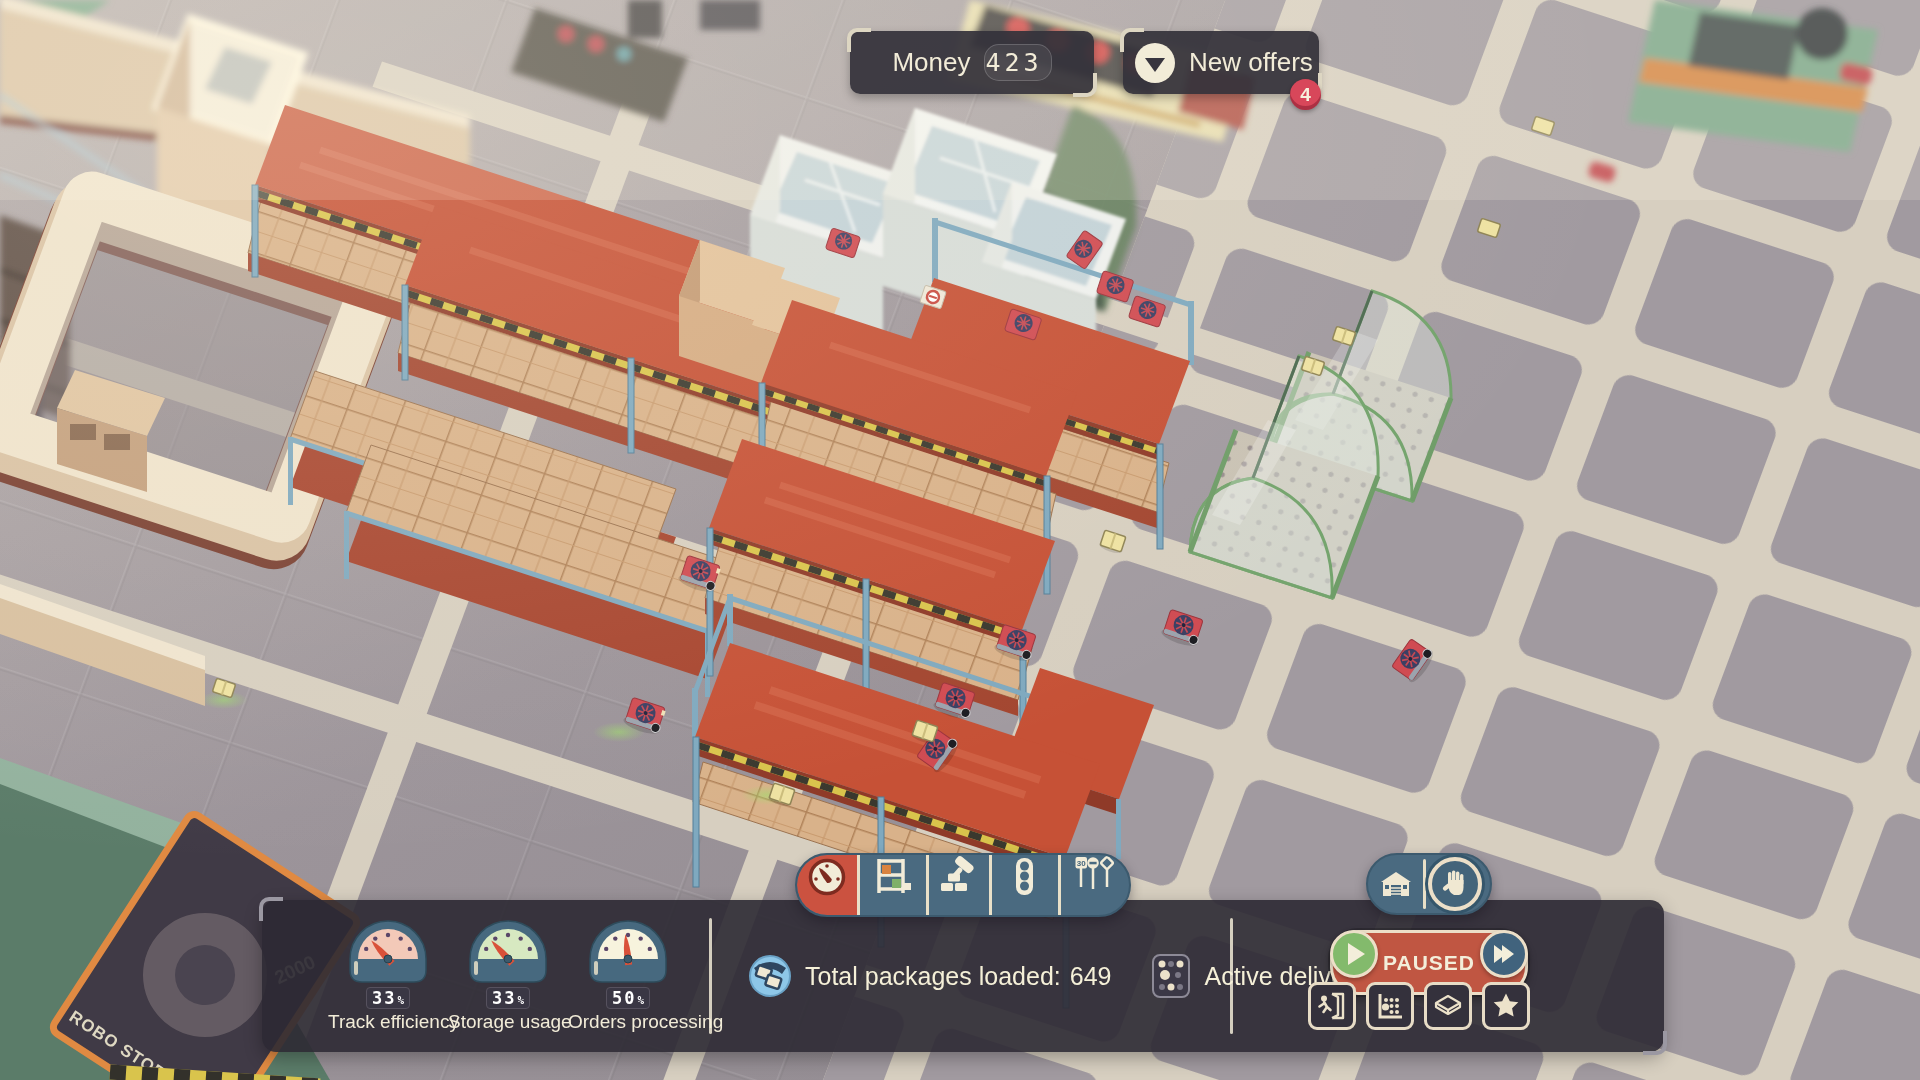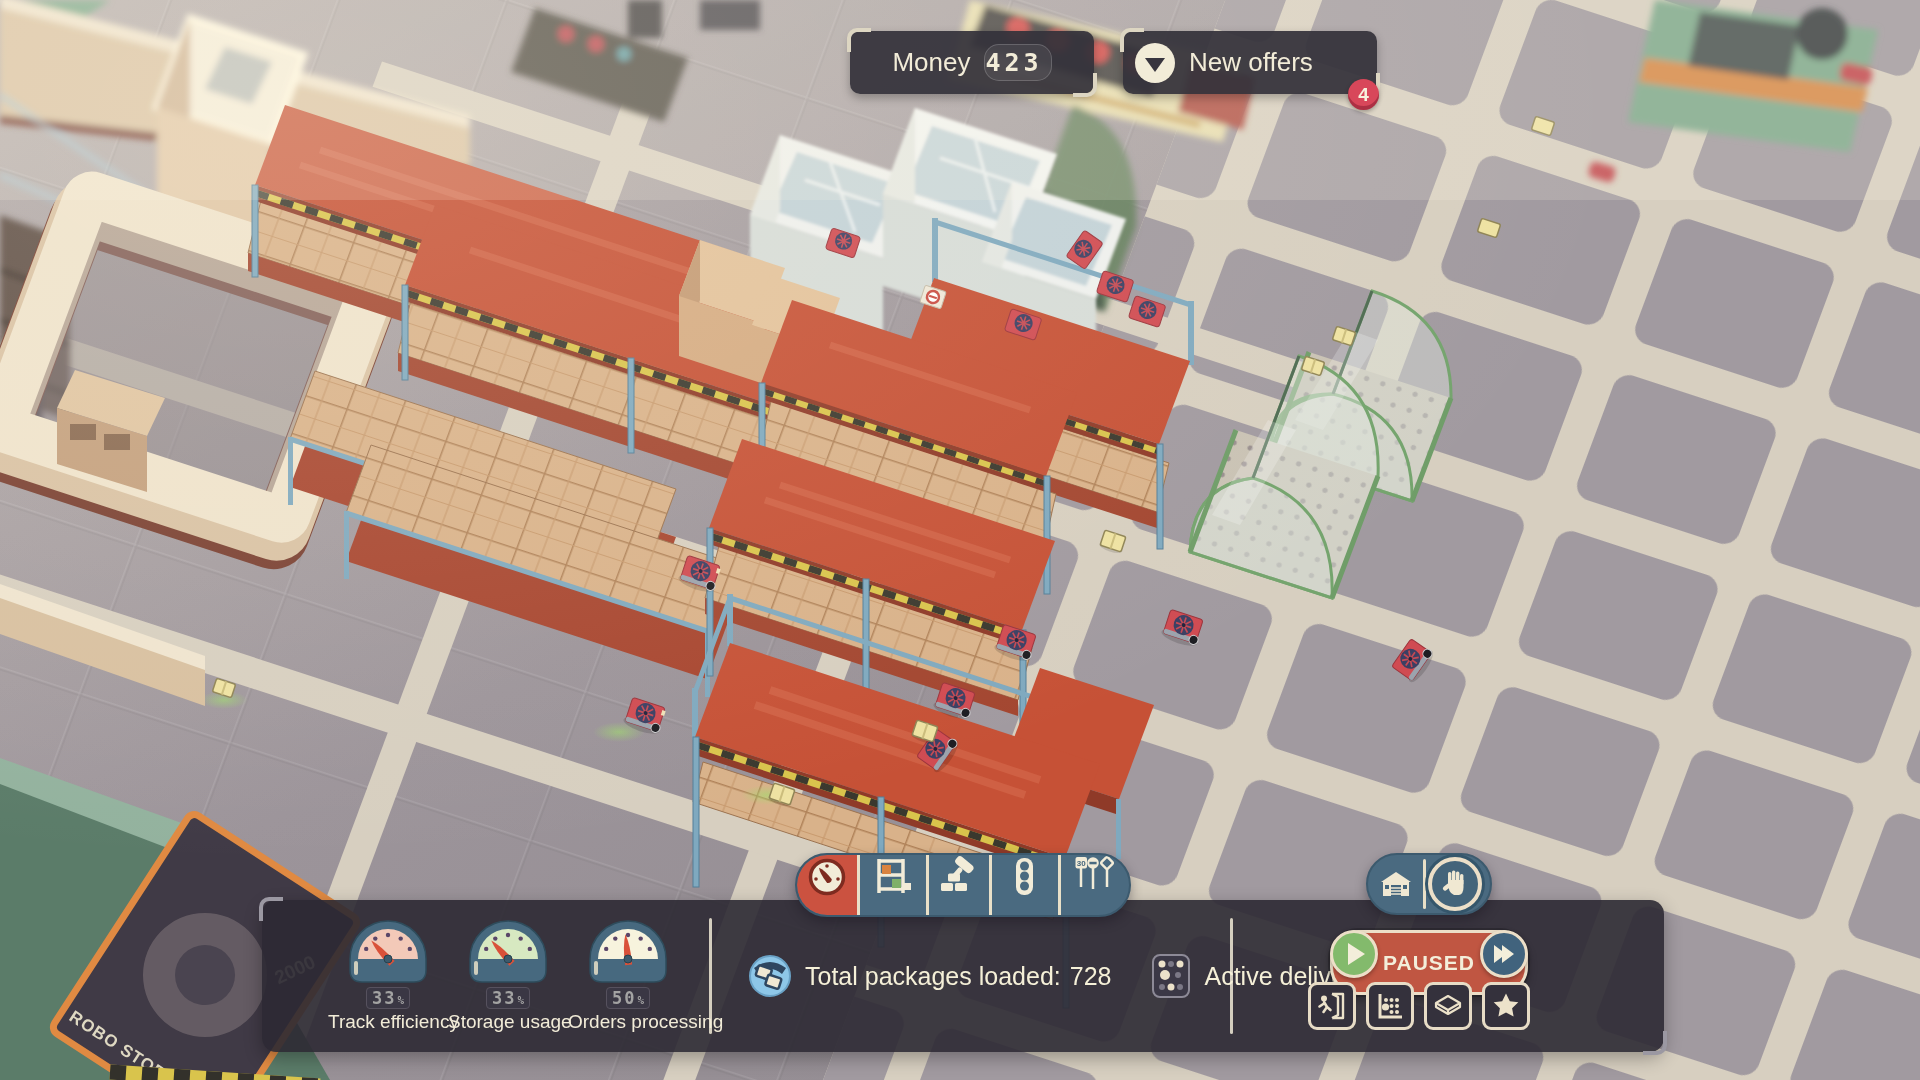--- a/index.html
+++ b/index.html
@@ -19,35 +19,35 @@
   .topbtn{top:31px;height:63px;background:rgba(52,49,58,.93);border-radius:10px;
           display:flex;align-items:center;color:#f2ecd8;font-size:26px;
           box-shadow:0 4px 10px rgba(0,0,0,.28);}
   .topbtn .circ{width:40px;height:40px;border-radius:50%;background:#f2ecd8;
           display:flex;align-items:center;justify-content:center;margin:0 14px 0 12px;flex:0 0 auto;}
   .tri-down{width:0;height:0;border-left:10px solid transparent;border-right:10px solid transparent;
           border-top:14px solid #38353f;margin-top:4px;}
   .badge{position:absolute;right:-2px;bottom:-16px;width:31px;height:31px;border-radius:50%;
           background:#d8475a;box-shadow:inset 0 -4px 0 rgba(120,20,40,.45),0 2px 4px rgba(0,0,0,.3);
           color:#f7f1dd;font-size:19px;font-weight:bold;display:flex;align-items:center;justify-content:center;}
-  .money-val{font-family:"DejaVu Sans Mono",monospace;font-weight:bold;letter-spacing:4px;font-size:25px;
+  .money-val{font-family:"DejaVu Sans Mono",monospace;font-weight:normal;letter-spacing:4px;font-size:25px;
           background:rgba(255,255,255,.07);border:1px solid rgba(255,255,255,.18);border-radius:15px;
           padding:3px 8px 3px 0;margin-left:14px;}
 
   
   #panel{left:262px;top:900px;width:1402px;height:152px;background:rgba(44,41,51,.9);
          border-radius:14px;box-shadow:0 6px 18px rgba(0,0,0,.3);}
   .vdiv{position:absolute;top:18px;height:116px;width:3px;background:rgba(240,234,214,.85);border-radius:2px;}
 
   
   #gauges{position:absolute;left:66px;top:12px;display:flex;}
   .gauge{width:120px;text-align:center;color:#f2ecd8;}
   .gbadge{display:inline-flex;align-items:baseline;margin-top:-20px;position:relative;
           background:#3a3744;border:1px solid #56515e;border-radius:4px;padding:0 5px;
-          font-family:"DejaVu Sans Mono",monospace;font-weight:bold;color:#a3a3a3;}
+          font-family:"DejaVu Sans Mono",monospace;font-weight:bold;color:#ffffff;}
   .gv{font-size:17px;letter-spacing:2px;}
   .gu{font-size:11px;margin-left:1px;}
   .glabel{font-size:19px;margin-top:2px;white-space:nowrap;}
 
   
   #stats{position:absolute;left:486px;top:0;height:100%;display:flex;align-items:center;gap:13px;
          color:#f5f0d8;font-size:25px;}
   #stats .gap{width:14px;}
 
   
@@ -514,21 +514,21 @@
 </svg>
 
 
 <div class="hud topbtn" style="left:850px;width:244px;justify-content:center;">
   <span class="brk tl"></span>
   <span class="brk br"></span>
   <span>Money</span>
   <span class="money-val">423</span>
 </div>
 
-<div class="hud topbtn" style="left:1123px;width:254px;">
+<div class="hud topbtn" style="left:1123px;width:196px;">
   <span class="brk tl"></span>
   <span class="brk br"></span>
   <span class="circ">
         <span class="tri-down"></span>
       </span>
   <span>New offers</span>
   <span class="badge">4</span>
 </div>
 
 <div class="hud" id="panel">
@@ -606,21 +606,21 @@
   <div id="stats">
     <svg width="44" height="44" viewBox="0 0 44 44">
       <circle cx="22" cy="22" r="20" fill="#8ec7e8" stroke="#6aa2c6" stroke-width="2"></circle>
       <path d="M6,14 Q22,2 38,14 L34,20 Q22,10 10,20 Z" fill="#2e4660"></path>
       <g transform="rotate(18 22 22)">
         <rect x="8" y="15" width="14" height="11" rx="2" fill="#efe7d2" stroke="#2e4660" stroke-width="2.5"></rect>
         <rect x="20" y="21" width="14" height="11" rx="2" fill="#efe7d2" stroke="#2e4660" stroke-width="2.5"></rect>
       </g>
     </svg>
     <span>Total packages loaded:</span>
-    <span style="margin-left:-4px;">728</span>
+    <span style="margin-left:-4px;">649</span>
     <span class="gap"></span>
     <svg width="40" height="46" viewBox="0 0 40 46">
       <rect x="2" y="2" width="36" height="42" rx="7" fill="#3b3846" stroke="#8d8a97" stroke-width="2"></rect>
       <circle cx="11" cy="11" r="3.5" fill="#ece2ca"></circle>
           <circle cx="20" cy="11" r="3" fill="#7b7886"></circle>
           <circle cx="29" cy="11" r="3.5" fill="#ece2ca"></circle>
       <circle cx="14" cy="22" r="5" fill="#ece2ca"></circle>
           <circle cx="27" cy="22" r="3" fill="#7b7886"></circle>
       <circle cx="11" cy="34" r="3" fill="#7b7886"></circle>
           <circle cx="20" cy="34" r="3.5" fill="#ece2ca"></circle>

